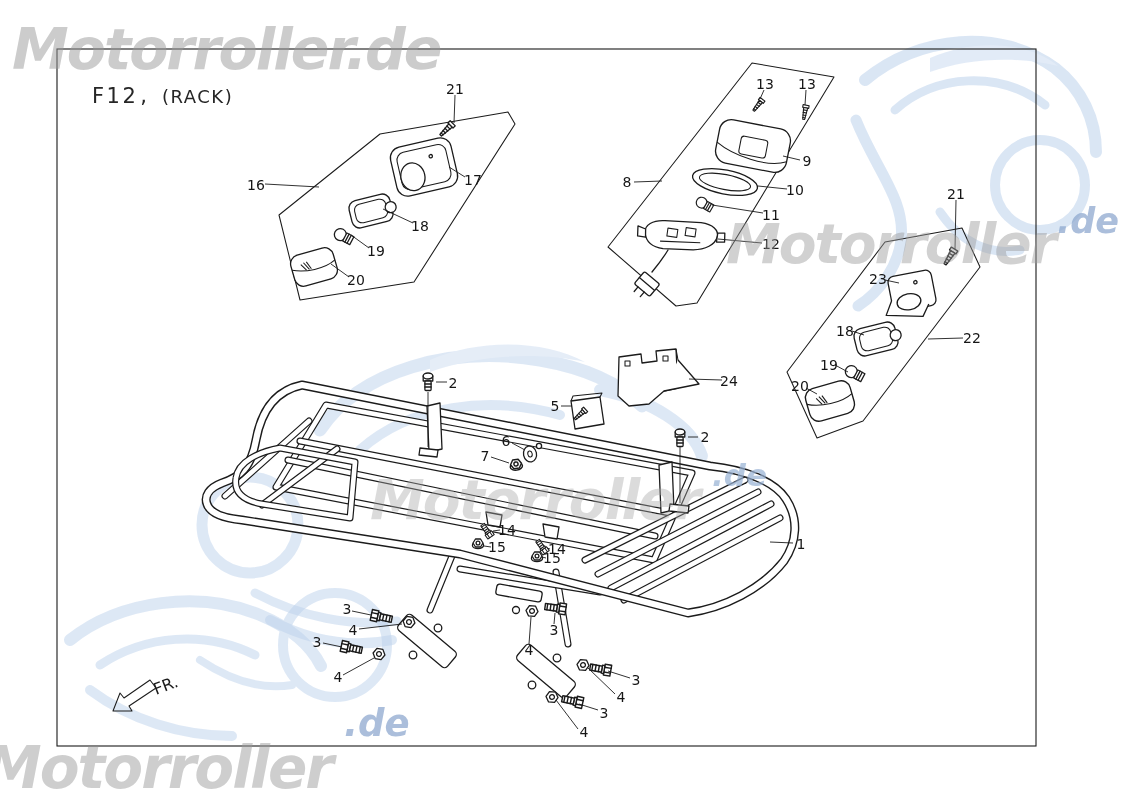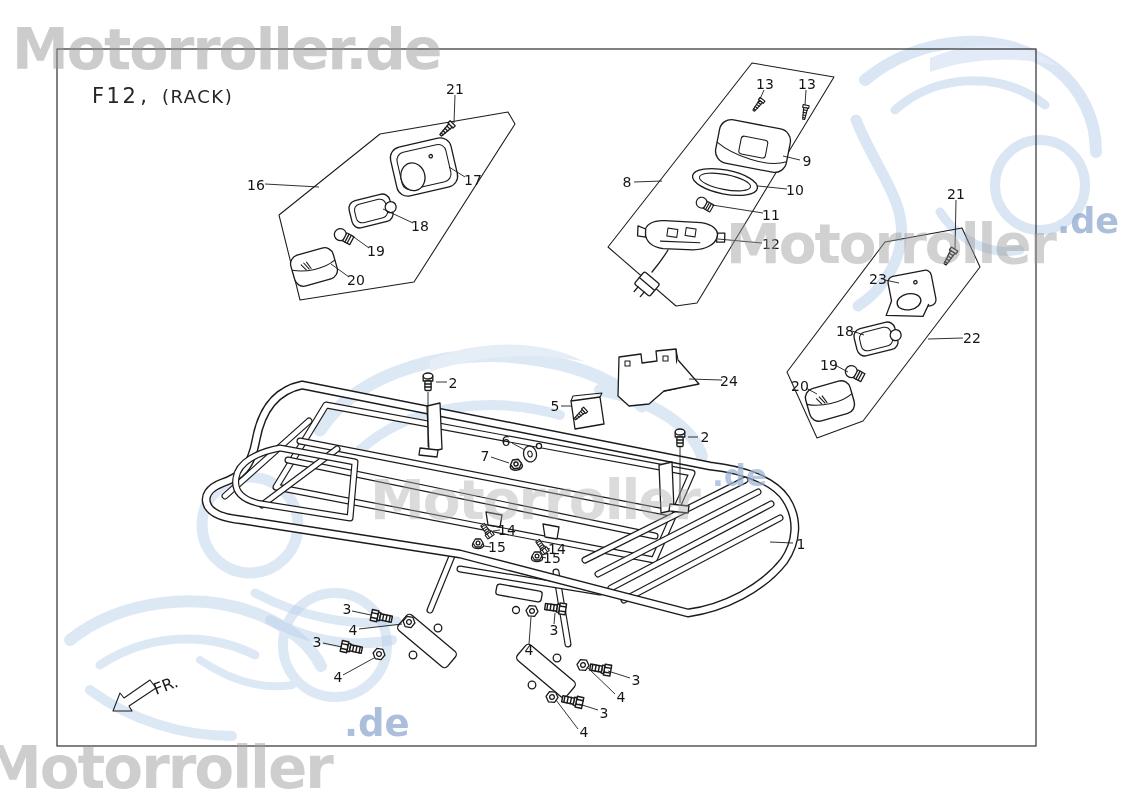--- a/index.html
+++ b/index.html
@@ -15,21 +15,21 @@
   .tubeOs{stroke:#1b1b1b;stroke-width:7;fill:none;stroke-linecap:round;stroke-linejoin:round;}
   .tubeIs{stroke:#ffffff;stroke-width:4.6;fill:none;stroke-linecap:round;stroke-linejoin:round;}
   .leader{stroke:#1b1b1b;stroke-width:0.9;}
   text.callout{font:14px "DejaVu Sans",sans-serif;fill:#161616;text-anchor:middle;}
   text.frtext{font:16px "DejaVu Sans",sans-serif;fill:#1b1b1b;}
   
   .blu{stroke:#bdd2ec;fill:none;stroke-linecap:round;}
   .blufill{fill:#ccdcf1;stroke:none;}
   
   .wm{position:absolute;font-family:"DejaVu Sans",sans-serif;font-weight:bold;white-space:nowrap;
-      pointer-events:none;}
+      pointer-events:none;font-style:italic;}
   .wm-gray1{left:12px;top:16px;font-size:57px;letter-spacing:-2px;color:#9a9a9a;opacity:.5;}
   .wm-gray2{left:726px;top:212px;font-size:55px;letter-spacing:-2px;color:#9a9a9a;opacity:.45;}
   .wm-gray3{left:370px;top:468px;font-size:55px;letter-spacing:-2px;color:#a8a8a8;opacity:.4;}
   .wm-gray4{left:-16px;top:734px;font-size:58px;letter-spacing:-2px;color:#9a9a9a;opacity:.48;}
   .wm-blue1{left:1057px;top:201px;font-size:35px;color:#8fa9cf;opacity:.75;}
   .wm-blue2{left:712px;top:457px;font-size:31px;color:#97b1d4;opacity:.7;}
   .wm-blue3{left:344px;top:702px;font-size:37px;color:#8fa9cf;opacity:.75;}
   
   .title{position:absolute;left:92px;top:84px;color:#262626;}
   .title .code{font-size:21px;letter-spacing:2.5px;text-align:right;}

